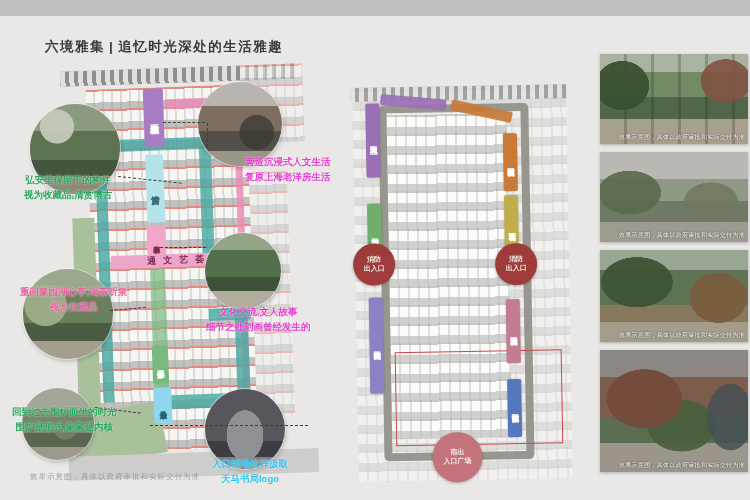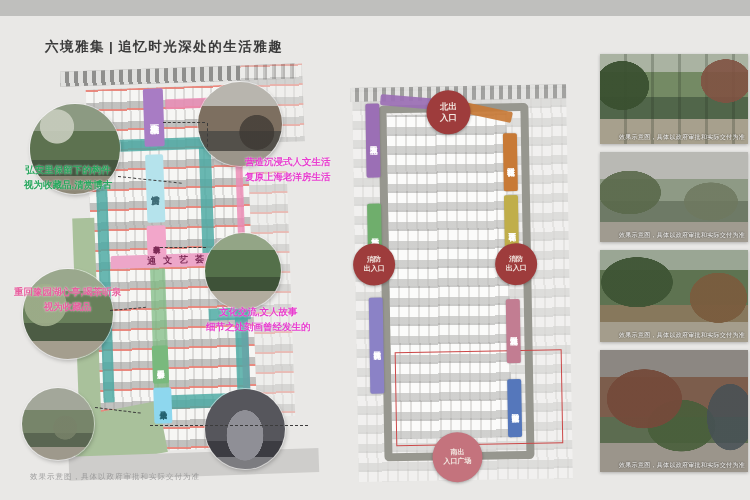--- a/index.html
+++ b/index.html
@@ -125,35 +125,43 @@
   <div class="abs photo-circle pc6" style="left:205px;top:373px;width:80px;height:80px;"></div>
 
   <div class="abs leader" style="left:163px;top:106px;width:42px;"></div>
   <div class="abs leader-v" style="left:207px;top:107px;height:24px;"></div>
   <div class="abs leader" style="left:118px;top:160px;width:64px;transform:rotate(6deg);"></div>
   <div class="abs leader" style="left:160px;top:231px;width:46px;"></div>
   <div class="abs leader" style="left:110px;top:294px;width:36px;transform:rotate(-5deg);"></div>
   <div class="abs leader" style="left:95px;top:391px;width:46px;transform:rotate(7deg);"></div>
   <div class="abs leader" style="left:150px;top:409px;width:158px;"></div>
 
-  <div class="anno" style="left: 24px; top: 146px; color: rgb(39, 166, 92);">
+  <div class="anno" style="left: 24px; top: 156px; color: rgb(39, 166, 92);">
     <div>弘安里保留下的构件</div>
     <div>视为收藏品,清赏博古</div>
   </div>
   <div class="anno" style="left: 245px; top: 138px; color: rgb(232, 60, 207);">
     <div>营造沉浸式人文生活</div>
     <div>复原上海老洋房生活</div>
   </div>
-  <div class="anno" style="left: 14px; top: 268px; color: rgb(232, 95, 159);">
+  <div class="anno" style="left: 20px; top: 268px; color: rgb(232, 95, 159);">
     <div>重回豫园湖心亭,喝茶听泉</div>
     <div>视为收藏品</div>
   </div>
   <div class="anno" style="left: 206px; top: 288px; color: rgb(232, 60, 207);">
     <div>文化交流,文人故事</div>
     <div>细节之处刻画曾经发生的</div>
+  </div>
+  <div class="anno" style="left: 12px; top: 388px; color: rgb(39, 166, 92);">
+    <div>回到过去围炉而坐的时光</div>
+    <div>围炉是形式,集聚是内核</div>
+  </div>
+  <div class="anno" style="left: 212px; top: 440px; color: rgb(47, 196, 236);">
+    <div>入口铺地纹样汲取</div>
+    <div>天马书局logo</div>
   </div>
 
   <div class="disclaimer" style="left:30px;top:456px;">效果示意图，具体以政府审批和实际交付为准</div>
 
   <div class="mid-plan">
     <div class="abs tex-mid" style="left:2px;top:4px;width:214px;height:392px;opacity:.45;"></div>
     <div class="abs topstrip" style="left:0px;top:2px;width:216px;height:14px;opacity:.8;"></div>
     <div class="abs tex-mid" style="left:36px;top:30px;width:120px;height:324px;"></div>
     <div class="loop-road" style="left:28px;top:20px;width:134px;height:340px;"></div>
     <div class="diag" style="left: 30px; top: 12px; width: 66px; transform: rotate(6deg); background: rgb(155, 111, 181);"></div>
@@ -162,24 +170,20 @@
 
     <div class="vtext garden-label" style="left: 15px; top: 18px; height: 74px; background: rgb(155, 111, 181);">玉兰花园</div>
     <div class="vtext garden-label" style="left: 15px; top: 118px; height: 58px; background: rgb(111, 174, 108);">茶梅花园</div>
     <div class="vtext garden-label" style="left: 15px; top: 212px; height: 96px; background: rgb(139, 130, 198);">沉香花园</div>
 
     <div class="vtext garden-label" style="left: 152px; top: 50px; height: 58px; background: rgb(200, 122, 54);">蔷薇花园</div>
     <div class="vtext garden-label" style="left: 152px; top: 112px; height: 64px; background: rgb(192, 174, 74);">丁香花园</div>
     <div class="vtext garden-label" style="left: 152px; top: 216px; height: 64px; background: rgb(194, 125, 146);">海棠花园</div>
     <div class="vtext garden-label" style="left: 152px; top: 296px; height: 58px; background: rgb(85, 119, 187);">紫藤花园</div>
 
-    <div class="entrance" style="left: 76px; top: 6px; width: 44px; height: 44px; font-size: 8.5px; background: rgb(158, 60, 60);">
-      <span>北出</span>
-      <span>入口</span>
-    </div>
     <div class="entrance" style="left: 0px; top: 158px; width: 42px; height: 42px; font-size: 7px; background: rgb(158, 60, 60);">
       <span>消防</span>
       <span>出入口</span>
     </div>
     <div class="entrance" style="left: 142px; top: 160px; width: 42px; height: 42px; font-size: 7px; background: rgb(158, 60, 60);">
       <span>消防</span>
       <span>出入口</span>
     </div>
     <div class="entrance" style="left: 76px; top: 348px; width: 50px; height: 50px; font-size: 7px; background: rgb(196, 115, 125);">
       <span>南出</span>

